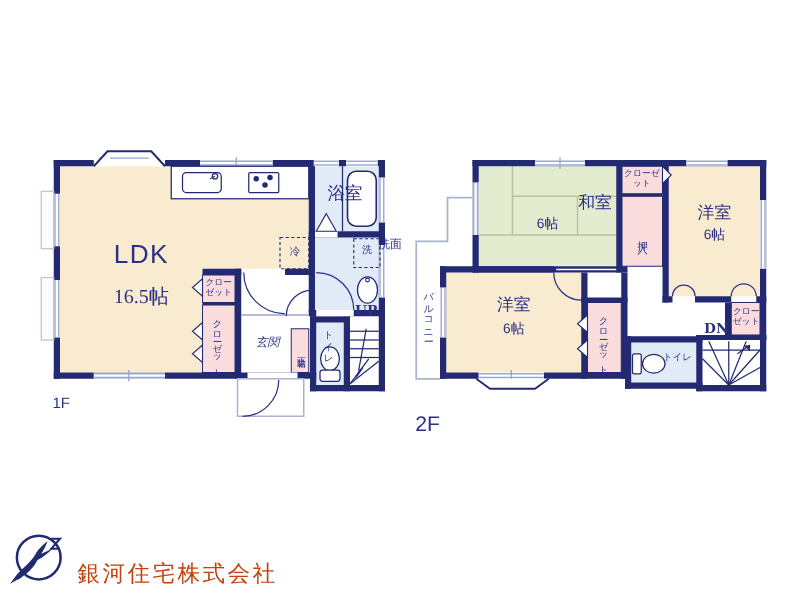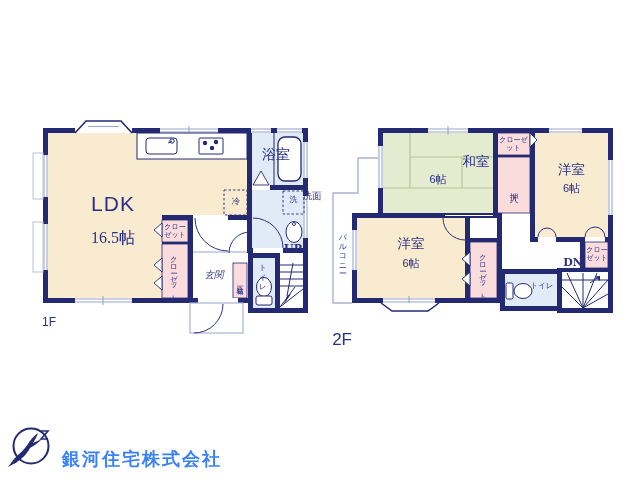--- a/index.html
+++ b/index.html
@@ -4,21 +4,21 @@
 <style>
   html,body{margin:0;padding:0;background:#ffffff;}
   #canvas{position:relative;width:640px;height:480px;background:#ffffff;overflow:hidden;
           font-family:"Liberation Sans","DejaVu Sans",sans-serif;}
   #plan-svg{position:absolute;left:0;top:0;}
   .lbl{position:absolute;color:#2b3185;line-height:1.12;text-align:center;white-space:nowrap;
        font-family:"Liberation Sans","DejaVu Sans",sans-serif;}
   .wrap{white-space:normal;}
   .v{writing-mode:vertical-rl;text-orientation:upright;letter-spacing:1px;white-space:nowrap;}
   .stairs-lbl{font-family:"DejaVu Serif","Liberation Serif",serif;font-weight:bold;}
-  .watermark{color:#3b82f6;font-weight:bold;letter-spacing:2px;}
+  .watermark{color:#c2410c;font-weight:normal;letter-spacing:2px;}
 </style>
 </head>
 <body>
 
 <div id="canvas">
 
 <svg id="plan-svg" width="640" height="480" viewBox="0 0 640 480">
 
   <g>
     <rect x="48" y="133" width="199" height="82" fill="#f9ebcf"></rect>

